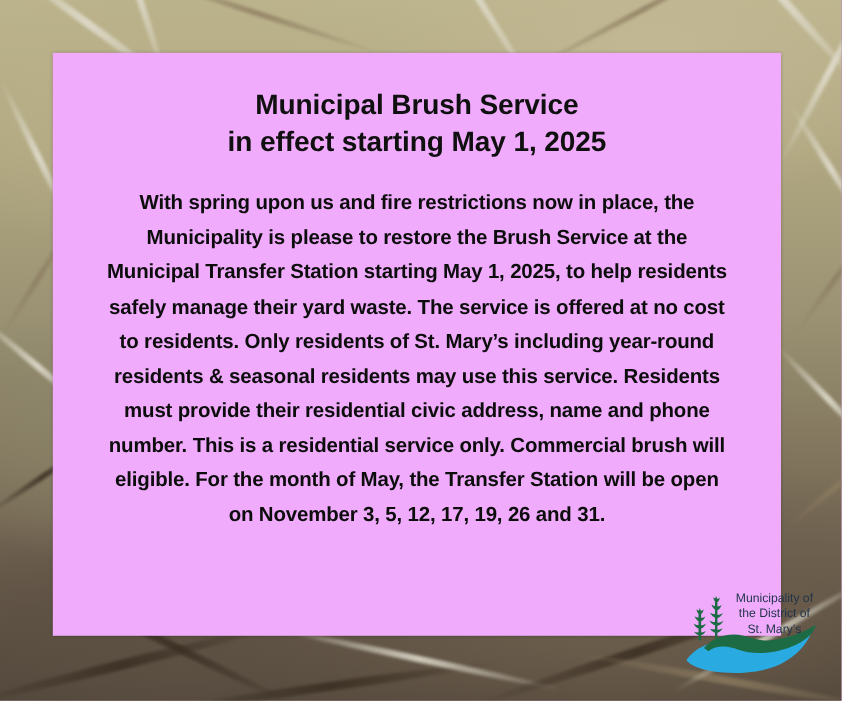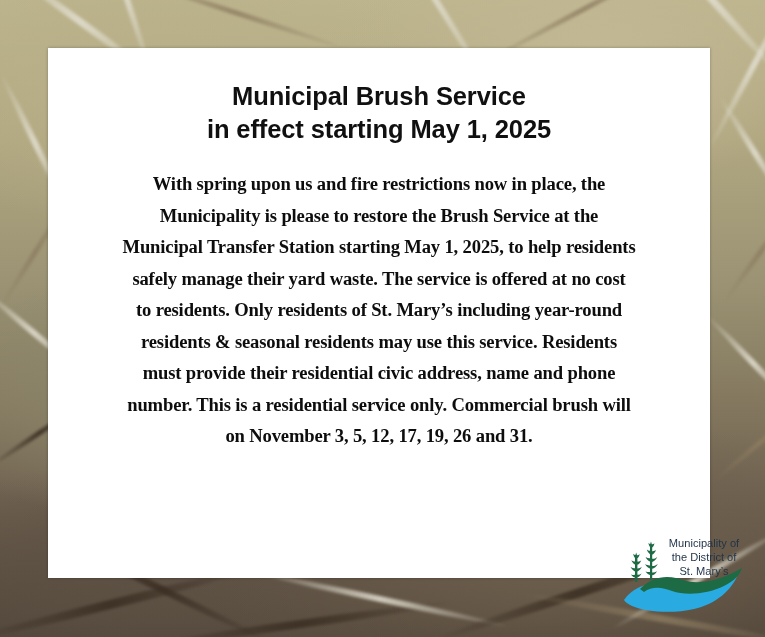--- a/index.html
+++ b/index.html
@@ -64,21 +64,21 @@
     background: linear-gradient(90deg, rgba(120,104,80,.05), rgba(140,124,96,.8), rgba(120,104,80,.05));
   }
 
   
   #notice-card {
     position: absolute;
     left: 48px;
     top: 48px;
     width: 662px;
     height: 530px;
-    background: #ffffff;
+    background: #f0abfc;
     box-shadow: 0 0 3px rgba(0,0,0,.28);
     box-sizing: border-box;
     padding: 22px 22px 0 22px;
   }
 
   #notice-title {
     text-align: center;
     font-weight: bold;
     font-size: 25.5px;
     line-height: 33px;
@@ -90,21 +90,20 @@
 
   #notice-body {
     margin-top: 22px;
     text-align: center;
     font-weight: bold;
     font-size: 18.6px;
     line-height: 31.5px;
     color: #0d0d0d;
     letter-spacing: -.15px;
     padding: 0 6px;
-    font-family: Liberation Serif, serif;
   }
   #notice-body .b-line { display: block; white-space: nowrap; }
 
   
   #contact-block {
     position: absolute;
     left: 66px;
     top: 521px;
     font-weight: bold;
     font-size: 13.6px;
@@ -172,20 +171,21 @@
 
   <div id="notice-body">
     <span class="b-line">With spring upon us and fire restrictions now in place, the</span>
     <span class="b-line">Municipality is please to restore the Brush Service at the</span>
     <span class="b-line">Municipal Transfer Station starting May 1, 2025, to help residents</span>
     <span class="b-line">safely manage their yard waste. The service is offered at no cost</span>
     <span class="b-line">to residents. Only residents of St. Mary’s including year-round</span>
     <span class="b-line">residents &amp; seasonal residents may use this service. Residents</span>
     <span class="b-line">must provide their residential civic address, name and phone</span>
     <span class="b-line">number. This is a residential service only. Commercial brush will</span>
+    <span class="b-line">eligible. For the month of May, the Transfer Station will be open</span>
     <span class="b-line">on November 3, 5, 12, 17, 19, 26 and 31.</span>
   </div>
 
 
   <div id="municipal-logo">
     <svg width="132" height="84" viewBox="0 0 132 84" xmlns="http://www.w3.org/2000/svg">
 
       <path d="M4 70 C 14 56, 30 52, 44 55 C 54 57, 58 62, 66 62
                C 84 62, 100 50, 118 44 C 112 60, 96 74, 74 79
                C 52 84, 26 82, 12 76 C 8 74, 5 72, 4 70 Z" fill="#29ABE2"></path>

